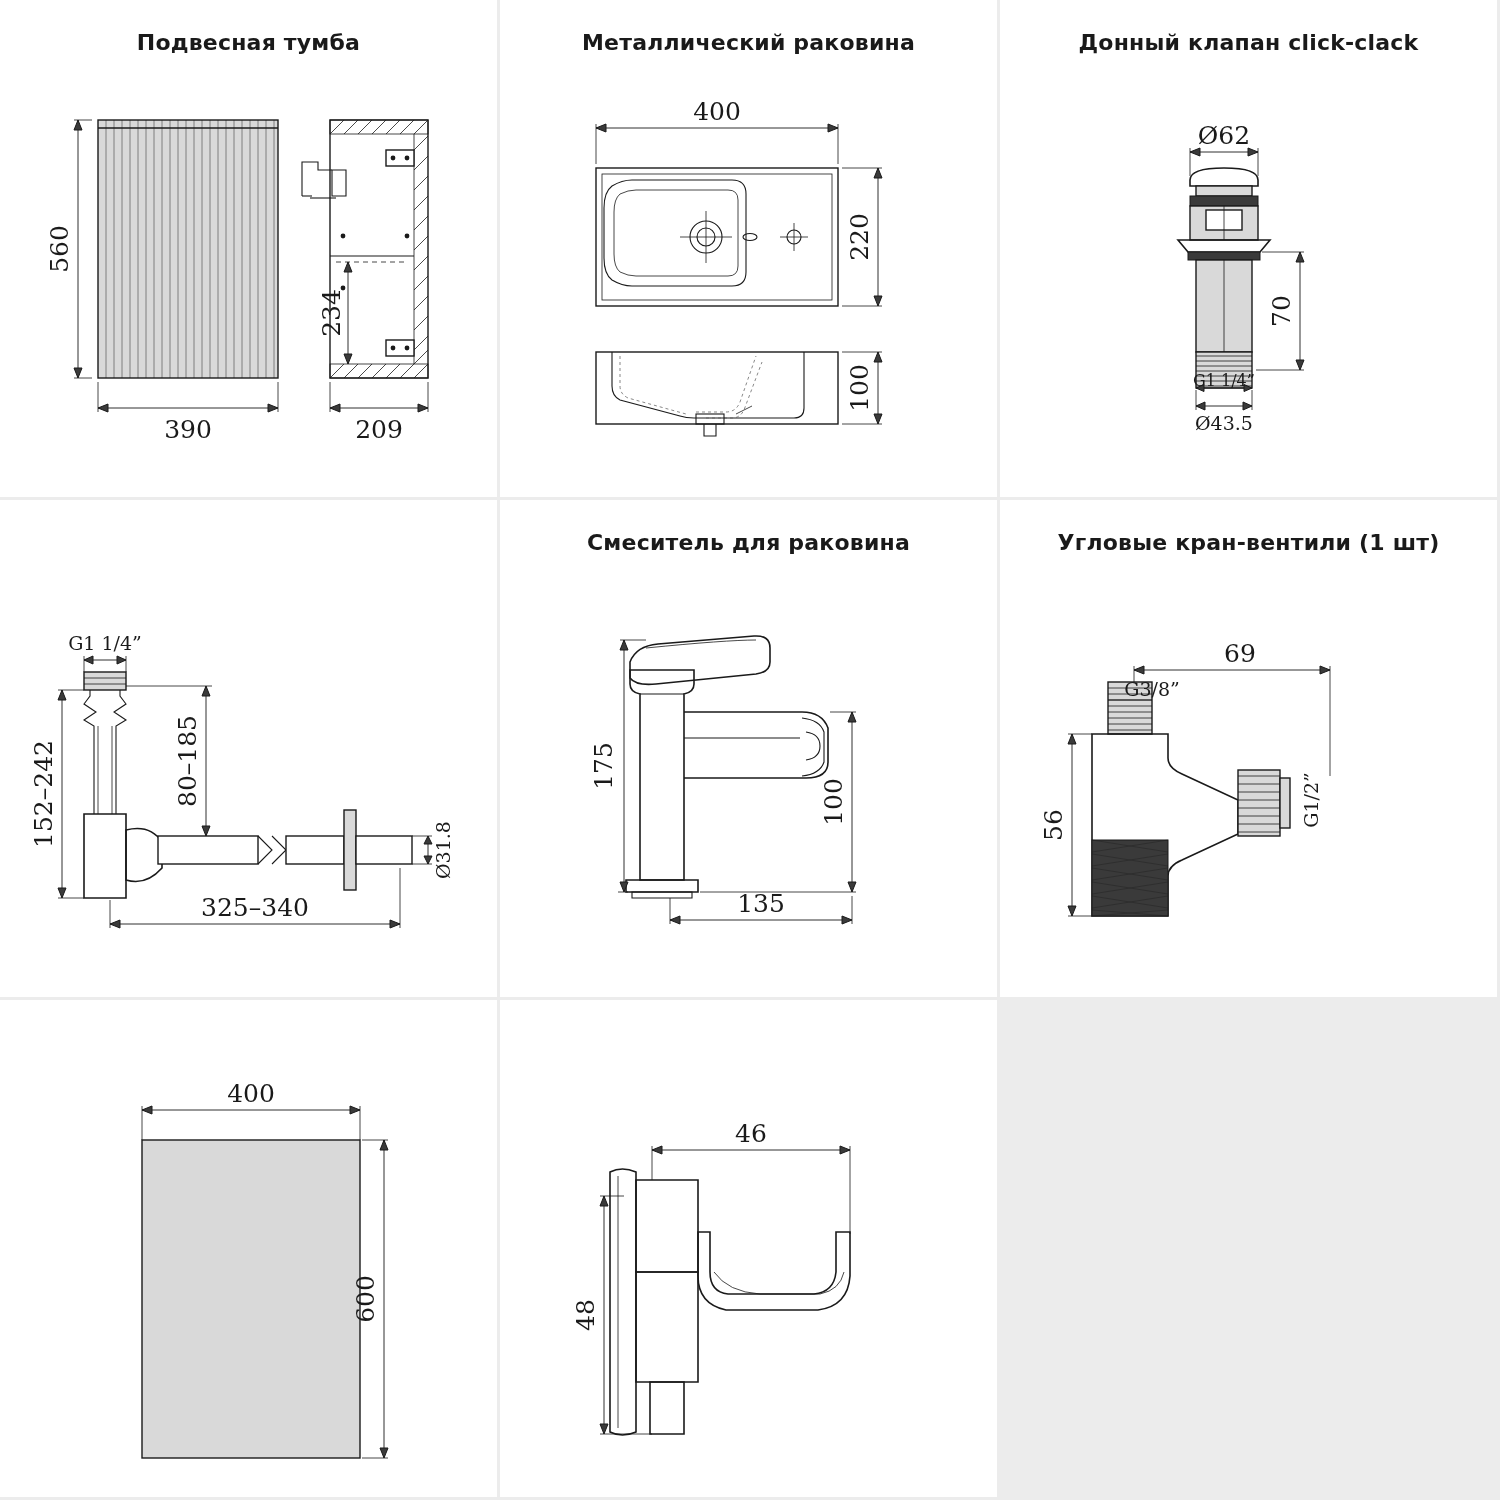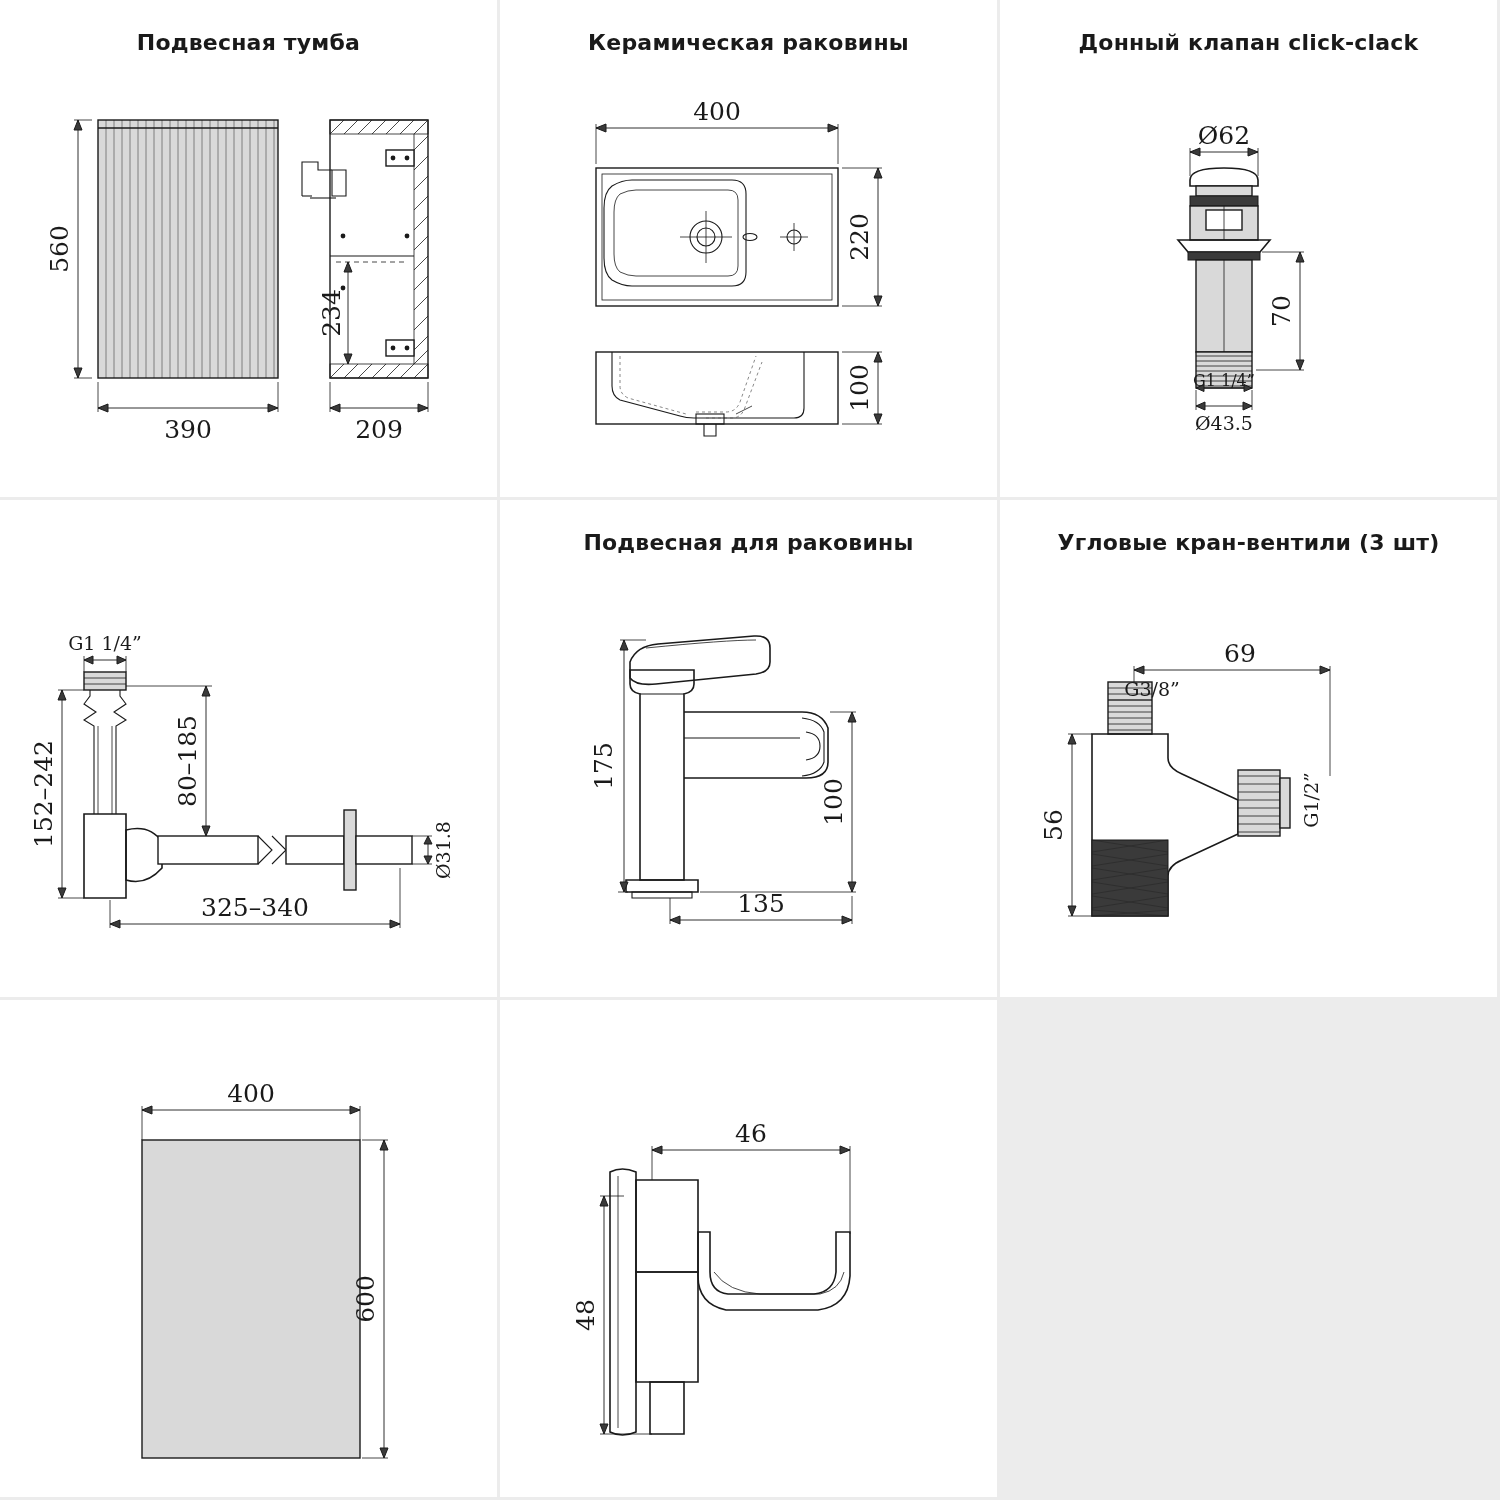--- a/index.html
+++ b/index.html
@@ -156,21 +156,21 @@
       <text class="dtxt" x="379" y="438" text-anchor="middle">209</text>
 
       <line class="dim" x1="348" y1="262" x2="348" y2="364"></line>
       <path class="filld" d="M348 262 l-4 10 l8 0 z"></path>
       <path class="filld" d="M348 364 l-4 -10 l8 0 z"></path>
       <text class="dtxt" x="340" y="313" text-anchor="middle" transform="rotate(-90 340 313)">234</text>
     </svg>
   </div>
 
   <div class="cell">
-    <div class="title">Керамическая раковины</div>
+    <div class="title">Металлический раковина</div>
     <svg viewBox="0 0 497 497">
 
       <rect class="fillw" x="96" y="168" width="242" height="138"></rect>
       <rect class="thin" x="102" y="174" width="230" height="126" fill="none"></rect>
 
       <path class="ln2" d="M112 186 q10 -6 20 -6 l100 0 q14 0 14 14 l0 78 q0 14 -14 14 l-100 0 q-10 0 -20 -6 q-8 -6 -8 -22 l0 -50 q0 -16 8 -22 z"></path>
       <path class="thin" d="M120 194 q8 -4 16 -4 l92 0 q10 0 10 10 l0 66 q0 10 -10 10 l-92 0 q-8 0 -16 -4 q-6 -5 -6 -18 l0 -42 q0 -13 6 -18 z"></path>
 
       <circle class="ln2" cx="206" cy="237" r="16"></circle>
       <circle class="ln2" cx="206" cy="237" r="9"></circle>
@@ -328,21 +328,21 @@
       <line class="dim" x1="110" y1="424" x2="400" y2="424"></line>
       <path class="filld" d="M110 424 l10 -4 l0 8 z"></path>
       <path class="filld" d="M400 424 l-10 -4 l0 8 z"></path>
       <line class="thin" x1="110" y1="400" x2="110" y2="428"></line>
       <line class="thin" x1="400" y1="368" x2="400" y2="428"></line>
       <text class="dtxt" x="255" y="416" text-anchor="middle">325–340</text>
     </svg>
   </div>
 
   <div class="cell">
-    <div class="title">Подвесная для раковины</div>
+    <div class="title">Смеситель для раковина</div>
     <svg viewBox="0 0 497 497">
 
       <path class="ln" d="M130 162 q6 -16 28 -18 l96 -8 q16 -1 16 12 l0 14 q0 10 -14 12 l-100 10 q-20 2 -26 -6 z" fill="#ffffff"></path>
       <path class="thin" d="M146 148 q80 -8 110 -8"></path>
 
       <path class="ln" d="M130 170 l0 14 q0 8 10 10 l0 186 l44 0 l0 -186 q10 -2 10 -10 l0 -14 z" fill="#ffffff"></path>
       <line class="ln2" x1="140" y1="194" x2="184" y2="194"></line>
 
       <path class="ln" d="M126 380 l72 0 l0 12 l-72 0 z" fill="#ffffff"></path>
       <path class="ln2" d="M132 392 l60 0 l0 6 l-60 0 z"></path>
@@ -369,21 +369,21 @@
       <line class="dim" x1="170" y1="420" x2="352" y2="420"></line>
       <path class="filld" d="M170 420 l10 -4 l0 8 z"></path>
       <path class="filld" d="M352 420 l-10 -4 l0 8 z"></path>
       <line class="thin" x1="170" y1="398" x2="170" y2="424"></line>
       <line class="thin" x1="352" y1="396" x2="352" y2="424"></line>
       <text class="dtxt" x="261" y="412" text-anchor="middle">135</text>
     </svg>
   </div>
 
   <div class="cell">
-    <div class="title">Угловые кран-вентили (3 шт)</div>
+    <div class="title">Угловые кран-вентили (1 шт)</div>
     <svg viewBox="0 0 497 497">
 
       <rect class="fillg" x="108" y="182" width="44" height="52"></rect>
       <g class="thin">
         <line x1="108" y1="188" x2="152" y2="188"></line>
           <line x1="108" y1="194" x2="152" y2="194"></line>
         <line x1="108" y1="200" x2="152" y2="200"></line>
           <line x1="108" y1="206" x2="152" y2="206"></line>
         <line x1="108" y1="212" x2="152" y2="212"></line>
           <line x1="108" y1="218" x2="152" y2="218"></line>

